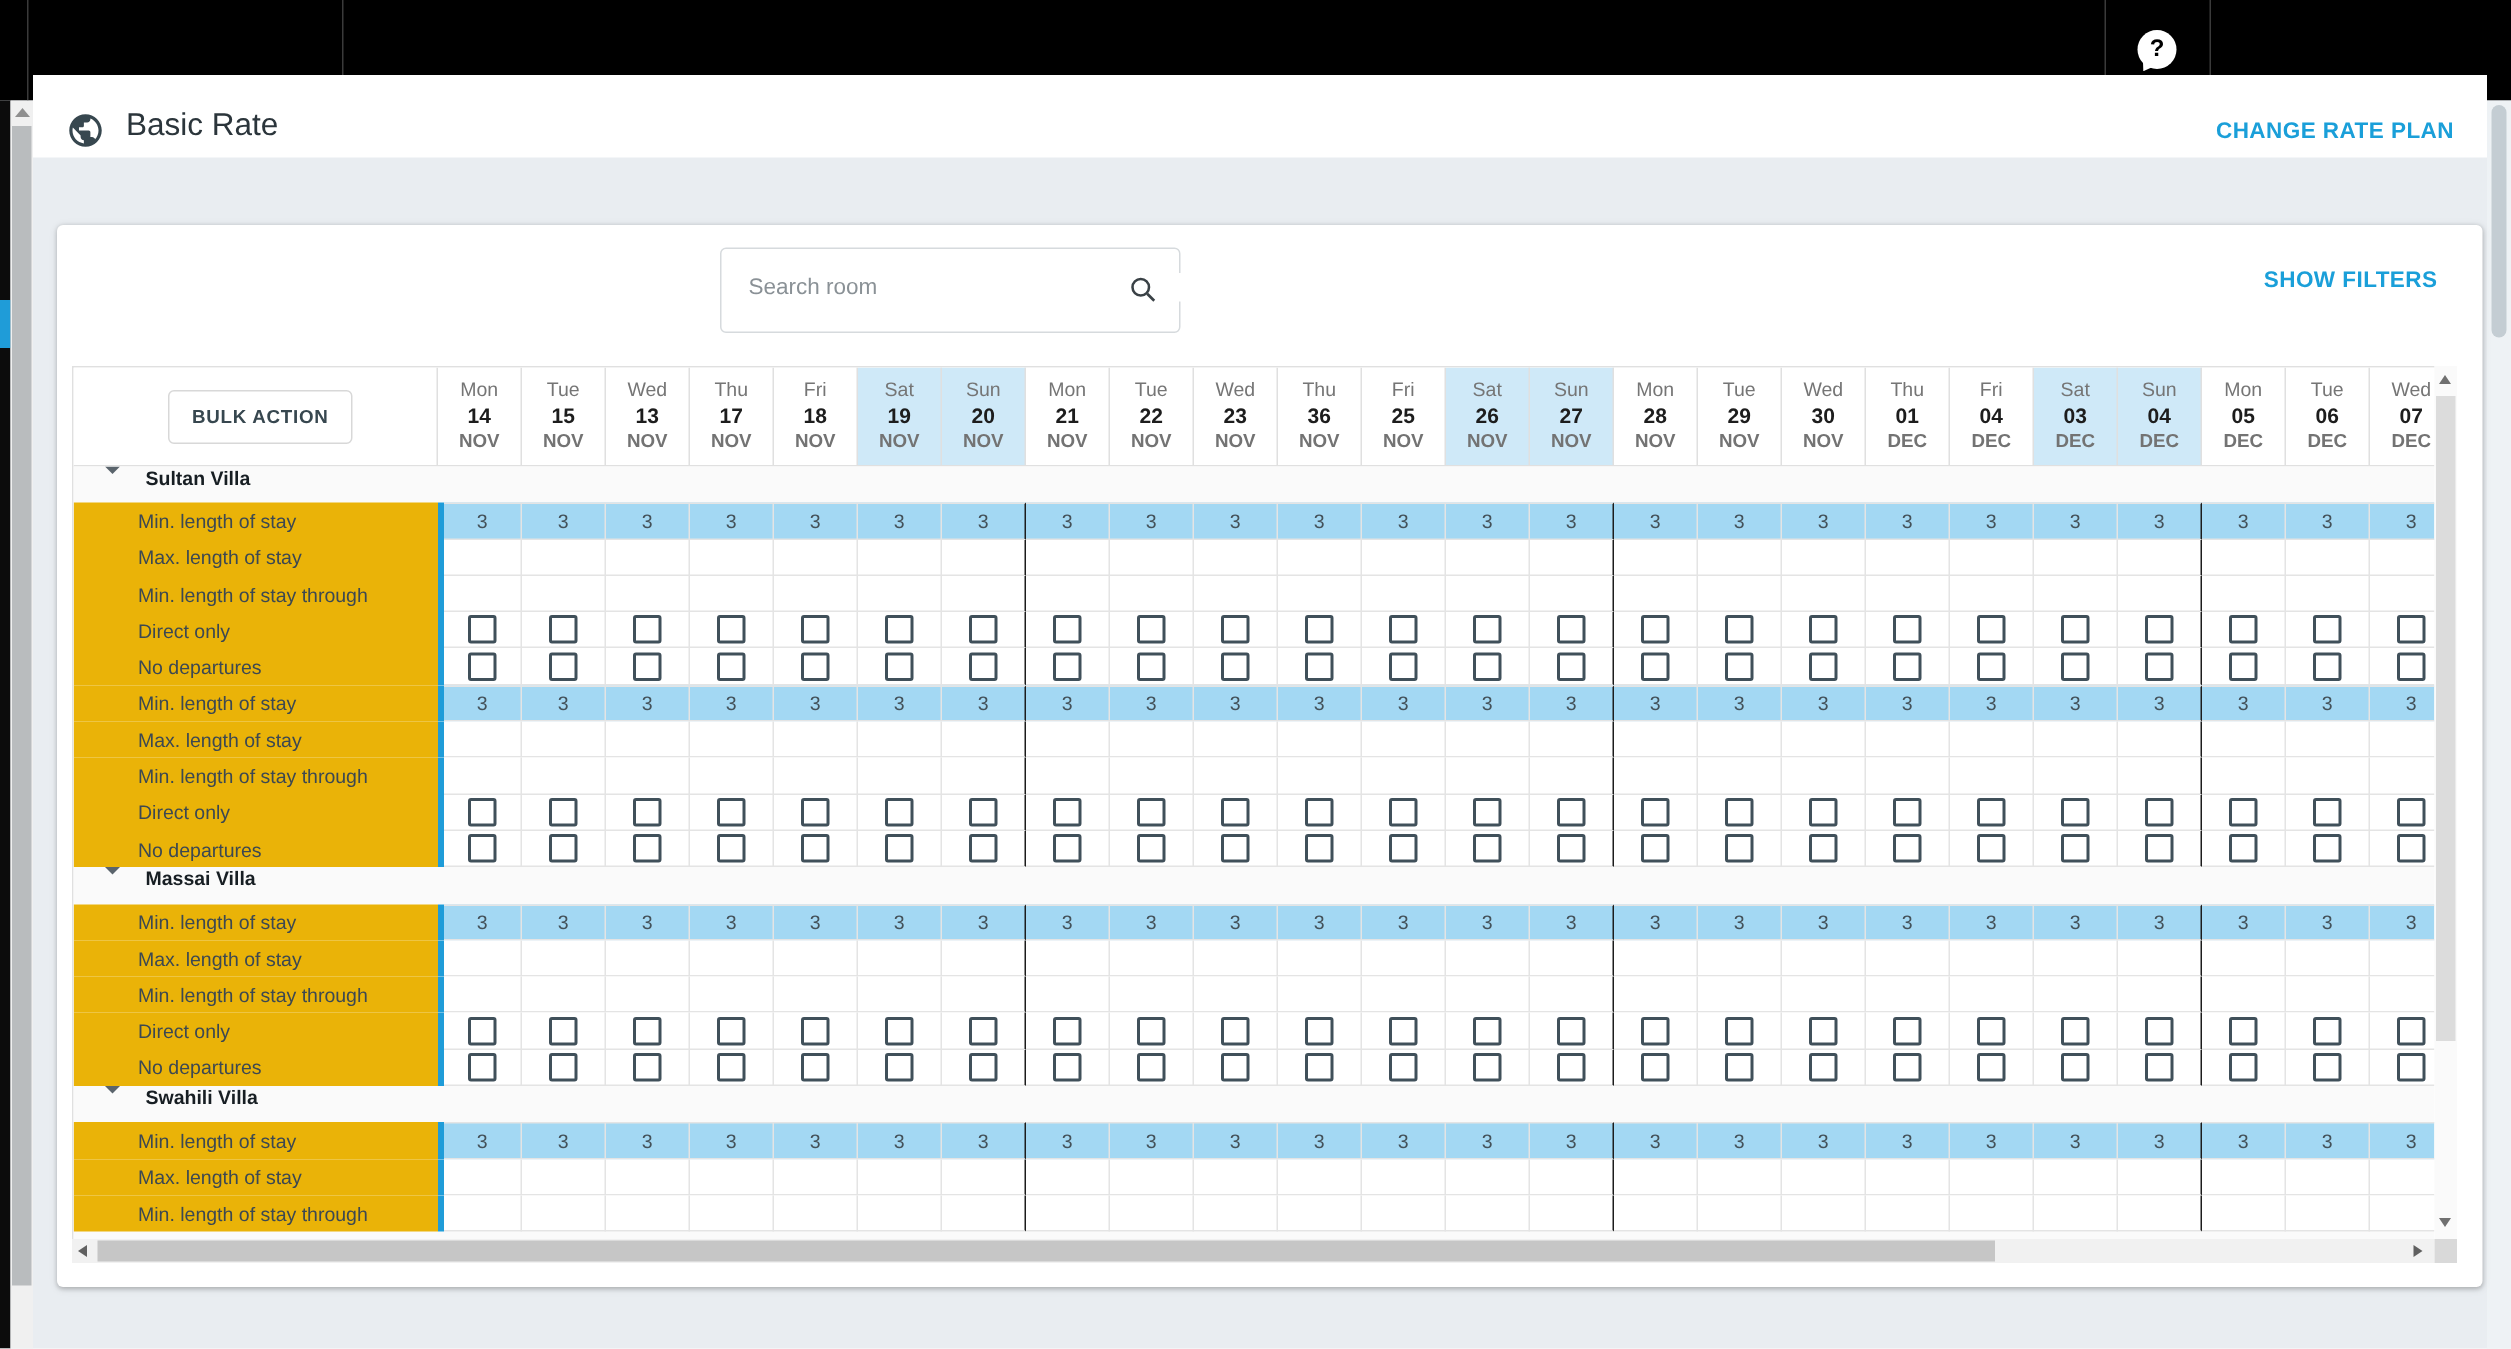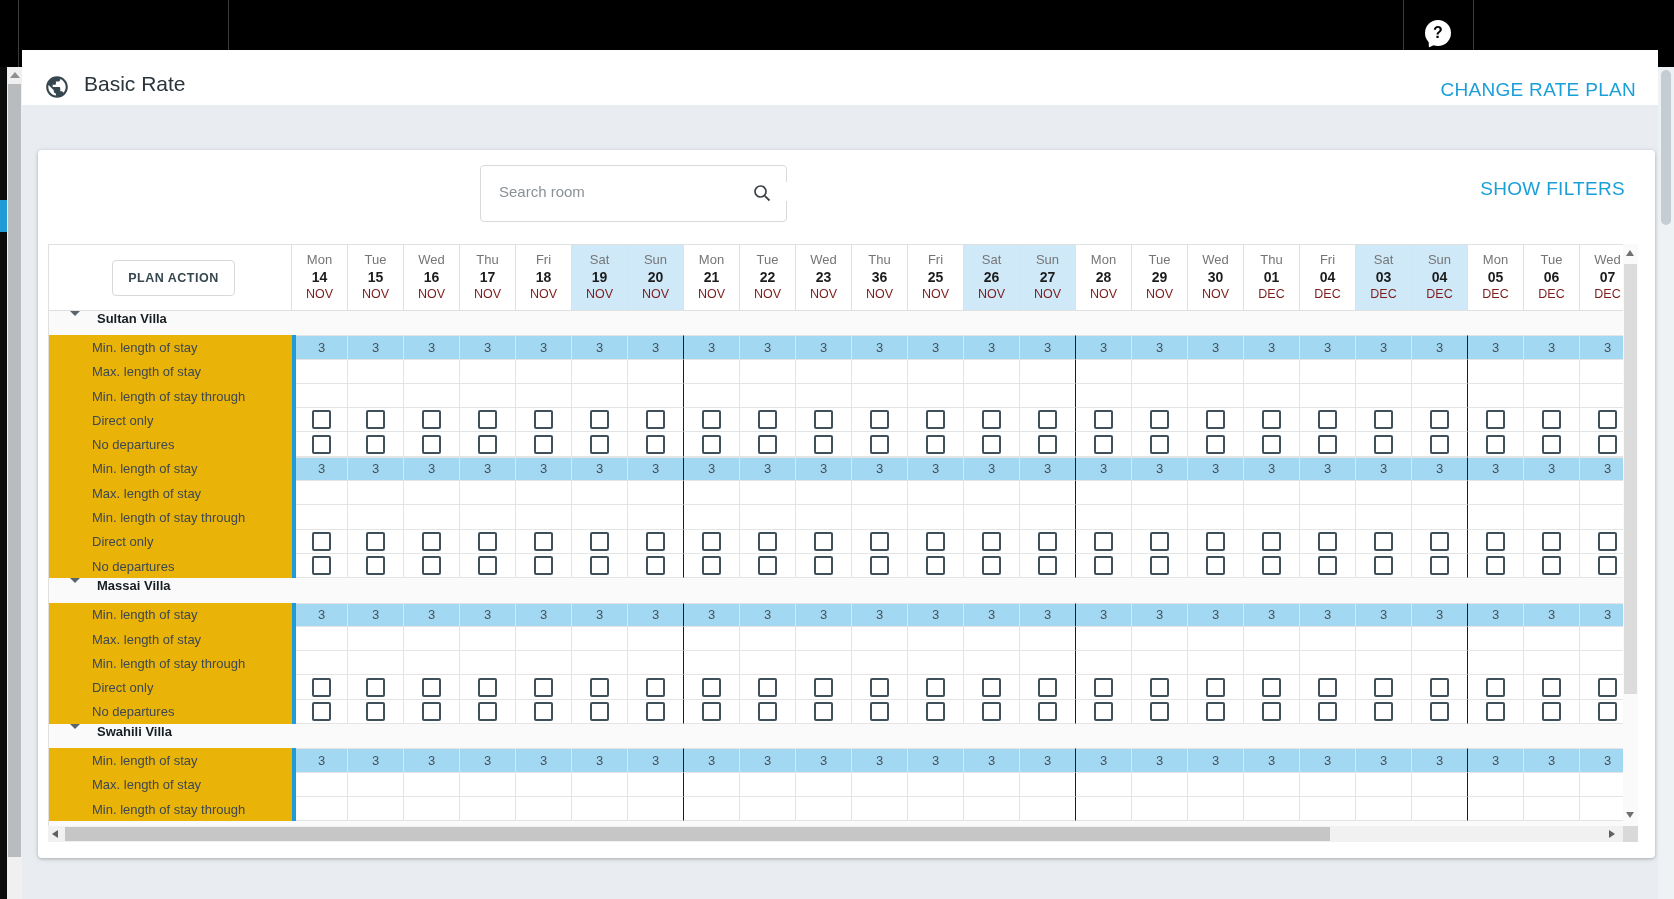--- a/index.html
+++ b/index.html
@@ -19,21 +19,21 @@
   .lscroll .arr{position:absolute;left:3px;top:5px;width:0;height:0;border-left:5px solid transparent;
         border-right:5px solid transparent;border-bottom:6px solid #8f8f8f;}
   .lscroll .thumb{position:absolute;left:1px;top:17px;width:13px;height:773px;background:#b9bcbe;}
   
   .rstrip{position:absolute;left:1658px;top:67px;width:16px;height:832px;background:#eef2f5;}
   .rstrip .thumb{position:absolute;left:3px;top:3px;width:10px;height:155px;background:#c4cdd3;border-radius:5px;}
   
   .pagehead{position:absolute;left:22px;top:50px;width:1636px;height:55px;background:#fff;}
   .globe{position:absolute;left:22px;top:24px;width:26px;height:26px;}
   .pagehead h1{position:absolute;left:62px;top:22px;margin:0;font-size:21px;font-weight:500;color:#2b353b;}
-  .linkbtn{color:var(--link,#1a9fd9);font-size:19px;font-weight:normal;letter-spacing:.3px;cursor:pointer;margin-left:17px;}
+  .linkbtn{color:var(--link,#1a9fd9);font-size:15px;font-weight:bold;letter-spacing:.3px;cursor:pointer;margin-left:17px;}
   .change-plan{position:absolute;right:22px;top:29px;}
   
   .card{position:absolute;left:38px;top:150px;width:1617px;height:708px;background:#fff;border-radius:4px;
         box-shadow:0 1px 3px rgba(0,0,0,.2),0 1px 6px rgba(0,0,0,.1);}
   
   .fieldbox{position:absolute;top:15px;height:57px;border:1px solid #d6dadd;border-radius:4px;background:#fff;box-sizing:border-box;}
   .datebox{left:17px;width:385px;}
   .fieldbox .flabel{position:absolute;left:16px;top:8px;font-size:11px;color:#70777c;}
   .fieldbox .fvalue{position:absolute;left:16px;bottom:10px;font-size:15px;color:#21272b;}
   .fieldbox .ricon{position:absolute;right:14px;top:17px;}
@@ -49,21 +49,21 @@
   .thead{display:flex;height:66px;border-bottom:1px solid #e0e0e0;box-sizing:border-box;background:#fff;}
   .hlabel{width:var(--labw);min-width:var(--labw);position:relative;border-right:1px solid #e0e0e0;box-sizing:border-box;}
   .bulk{position:absolute;left:63px;top:15px;width:123px;height:36px;background:#fff;border:1px solid #d8d8d8;
         border-radius:4px;font-size:12.5px;font-weight:bold;letter-spacing:.5px;color:#37474f;cursor:pointer;
         font-family:inherit;}
   .hcell{width:var(--cw);min-width:var(--cw);box-sizing:border-box;border-right:1px solid #e0e0e0;
          text-align:center;padding-top:6px;}
   .hcell.we{background:var(--webg,#cfe9f8);}
   .hcell .dow{display:block;font-size:13px;color:#757575;line-height:17px;}
   .hcell .day{display:block;font-size:14px;font-weight:bold;color:#1d1d1d;line-height:18px;}
-  .hcell .mon{display:block;font-size:12.5px;color:#7f1d1d;line-height:17px;}
+  .hcell .mon{display:block;font-size:12.5px;color:#737373;line-height:17px;font-weight:bold;}
   .tbody{height:515px;overflow:hidden;background:#fafafa;}
   .room-row{height:var(--rh);display:flex;background:#fafafa;}
   .tri{width:0;height:0;border-left:5px solid transparent;border-right:5px solid transparent;
        border-top:5px solid #5a646c;margin-left:21px;cursor:pointer;}
   .room-name{font-size:13px;font-weight:bold;color:#171e23;margin-left:17px;}
   .data-row{display:flex;height:var(--rh);}
   .row-label{width:var(--labw);min-width:var(--labw);box-sizing:border-box;padding-left:43px;
        font-size:13px;color:#3c4852;display:flex;align-items:center;background:#eab308;}
   .cells{display:flex;border-left:4px solid var(--accent,#1f9cd8);background:#fff;}
   .cell{width:var(--cw);min-width:var(--cw);box-sizing:border-box;border-right:1px solid #e4e4e4;
@@ -128,36 +128,36 @@
       <circle cx="8.5" cy="8.5" r="5.5" fill="none" stroke="#3a4146" stroke-width="1.7"></circle>
       <line x1="12.8" y1="12.8" x2="17.5" y2="17.5" stroke="#3a4146" stroke-width="1.8"></line>
     </svg>
   </div>
 
   <span class="linkbtn show-filters">SHOW FILTERS</span>
 
   <div class="twrap">
     <div class="thead">
       <div class="hlabel">
-        <button class="bulk">PLAN ACTION</button>
+        <button class="bulk">BULK ACTION</button>
       </div>
 
     <div class="hcell">
           <span class="dow">Mon</span>
           <span class="day">14</span>
           <span class="mon">NOV</span>
         </div>
         <div class="hcell">
           <span class="dow">Tue</span>
           <span class="day">15</span>
           <span class="mon">NOV</span>
         </div>
         <div class="hcell">
           <span class="dow">Wed</span>
-          <span class="day">16</span>
+          <span class="day">13</span>
           <span class="mon">NOV</span>
         </div>
         <div class="hcell">
           <span class="dow">Thu</span>
           <span class="day">17</span>
           <span class="mon">NOV</span>
         </div>
         <div class="hcell">
           <span class="dow">Fri</span>
           <span class="day">18</span>

